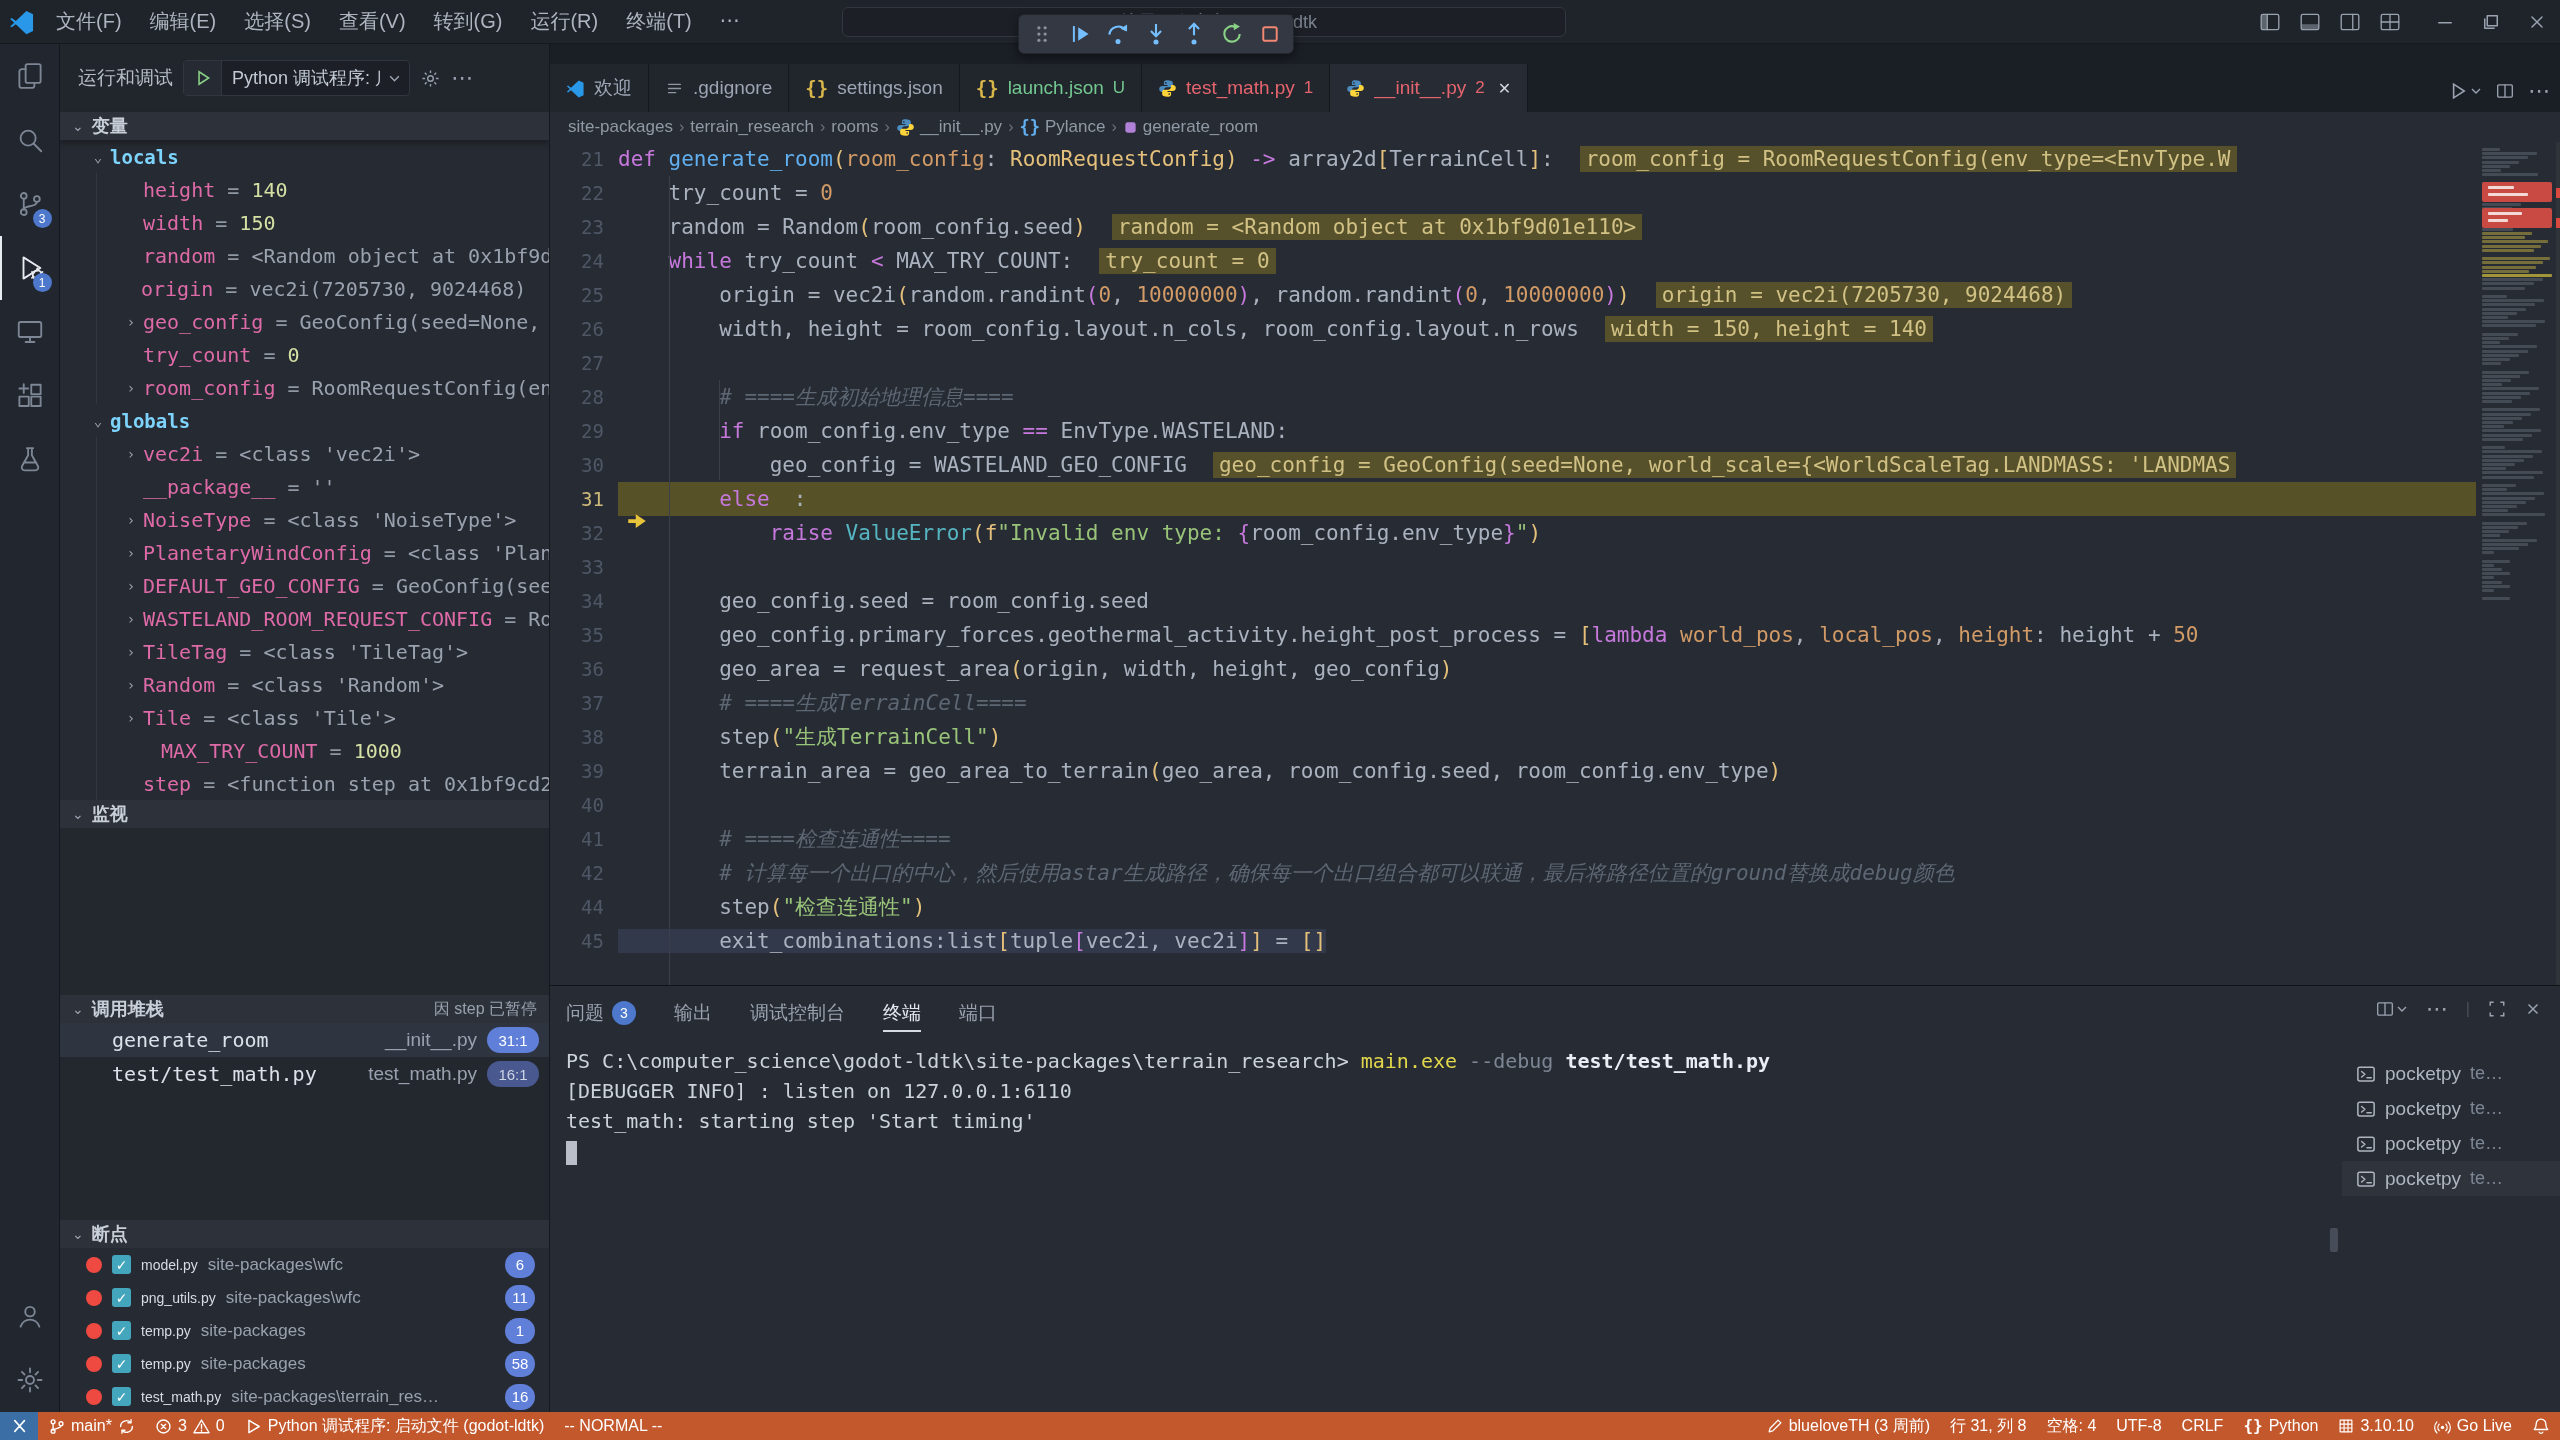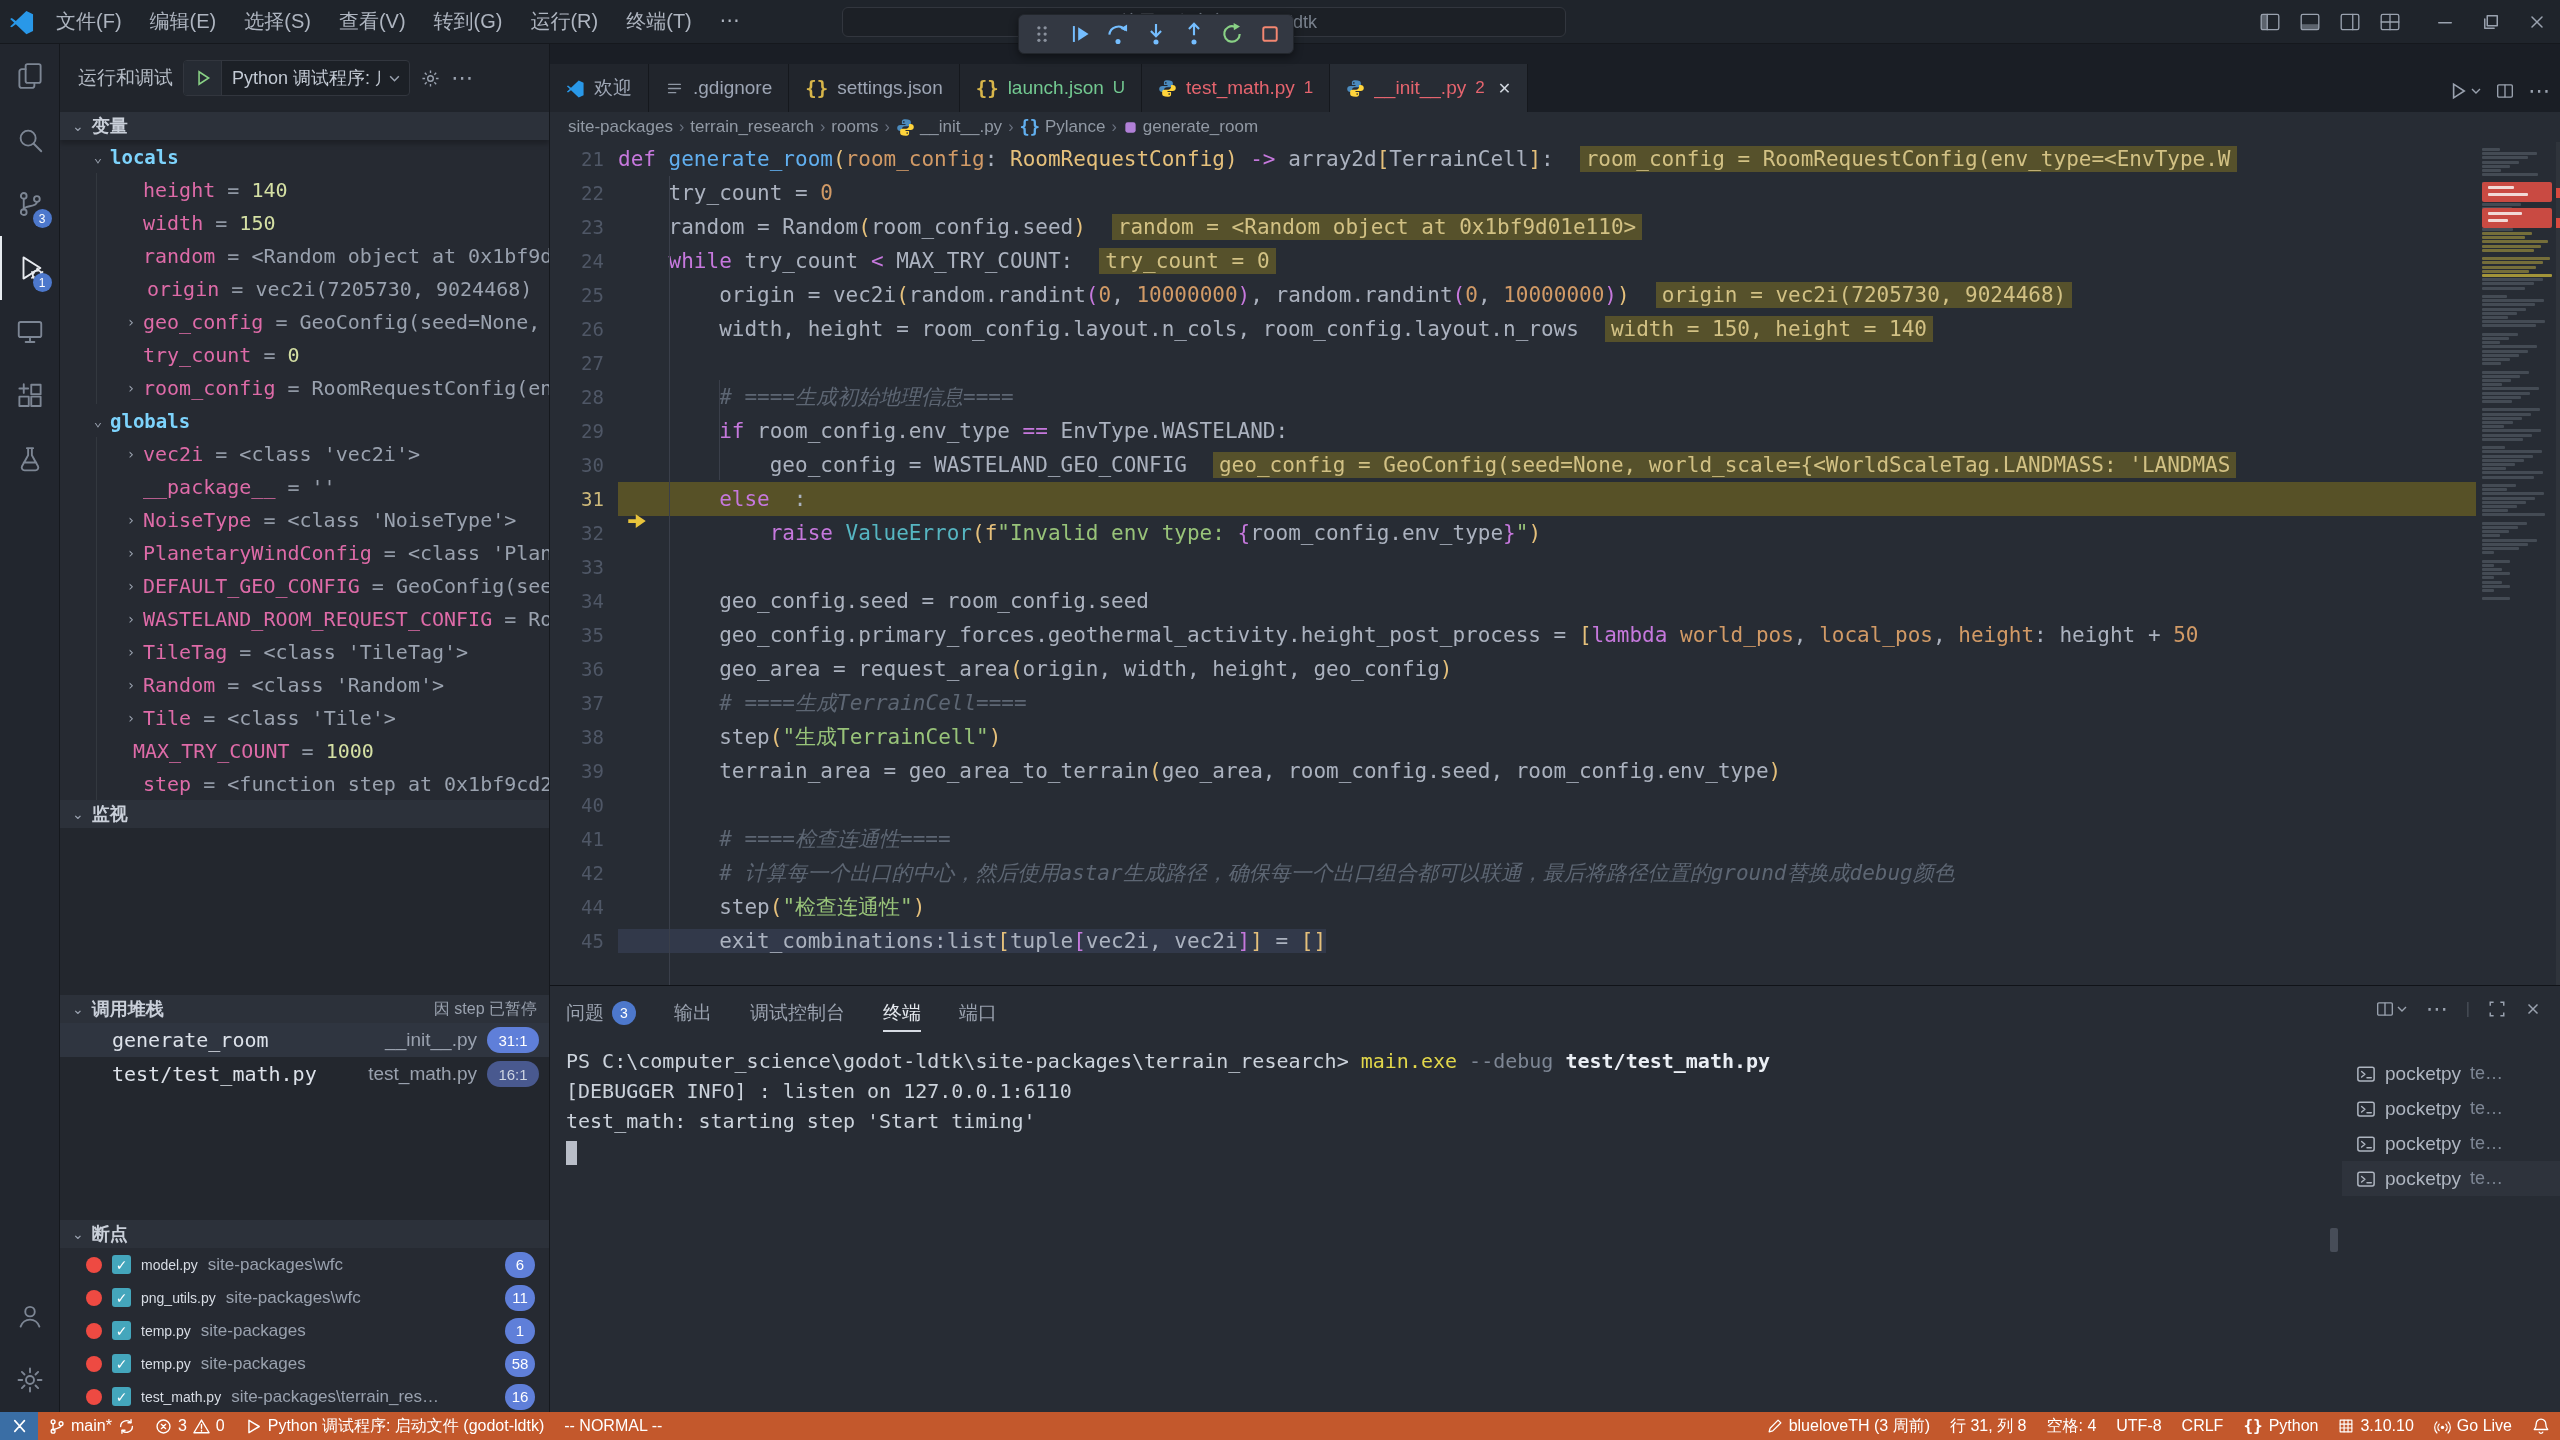--- a/index.html
+++ b/index.html
@@ -402,21 +402,21 @@
         <span class="var-name">width</span>
         <span class="var-eq">&nbsp;=&nbsp;</span>
         <span class="val-num">150</span>
       </div>
       <div class="tree-row" style="padding-left: 22px; border-left: 1px solid rgb(51, 56, 63); margin-left: 36px;">
         <span class="twisty"></span>
         <span class="var-name">random</span>
         <span class="var-eq">&nbsp;=&nbsp;</span>
         <span class="val-obj">&lt;Random object at 0x1bf9d01e…</span>
       </div>
-      <div class="tree-row" style="padding-left: 26px; border-left: 1px solid rgb(51, 56, 63); margin-left: 36px;">
+      <div class="tree-row" style="padding-left: 20px; border-left: 1px solid rgb(51, 56, 63); margin-left: 36px;">
         <span class="twisty"></span>
         <span class="var-name">origin</span>
         <span class="var-eq">&nbsp;=&nbsp;</span>
         <span class="val-obj">vec2i(7205730, 9024468)</span>
       </div>
       <div class="tree-row" style="padding-left: 22px; border-left: 1px solid rgb(51, 56, 63); margin-left: 36px;">
         <span class="twisty">›</span>
         <span class="var-name">geo_config</span>
         <span class="var-eq">&nbsp;=&nbsp;</span>
         <span class="val-obj">GeoConfig(seed=None, wor…</span>
@@ -484,21 +484,21 @@
         <span class="var-name">Random</span>
         <span class="var-eq">&nbsp;=&nbsp;</span>
         <span class="val-obj">&lt;class 'Random'&gt;</span>
       </div>
       <div class="tree-row" style="padding-left: 22px; border-left: 1px solid rgb(51, 56, 63); margin-left: 36px;">
         <span class="twisty">›</span>
         <span class="var-name">Tile</span>
         <span class="var-eq">&nbsp;=&nbsp;</span>
         <span class="val-obj">&lt;class 'Tile'&gt;</span>
       </div>
-      <div class="tree-row" style="padding-left: 12px; border-left: 1px solid rgb(51, 56, 63); margin-left: 36px;">
+      <div class="tree-row" style="padding-left: 40px; border-left: 1px solid rgb(51, 56, 63); margin-left: 36px;">
         <span class="twisty"></span>
         <span class="var-name">MAX_TRY_COUNT</span>
         <span class="var-eq">&nbsp;=&nbsp;</span>
         <span class="val-num">1000</span>
       </div>
       <div class="tree-row" style="padding-left: 22px; border-left: 1px solid rgb(51, 56, 63); margin-left: 36px;">
         <span class="twisty"></span>
         <span class="var-name">step</span>
         <span class="var-eq">&nbsp;=&nbsp;</span>
         <span class="val-obj">&lt;function step at 0x1bf9cd216d</span>

